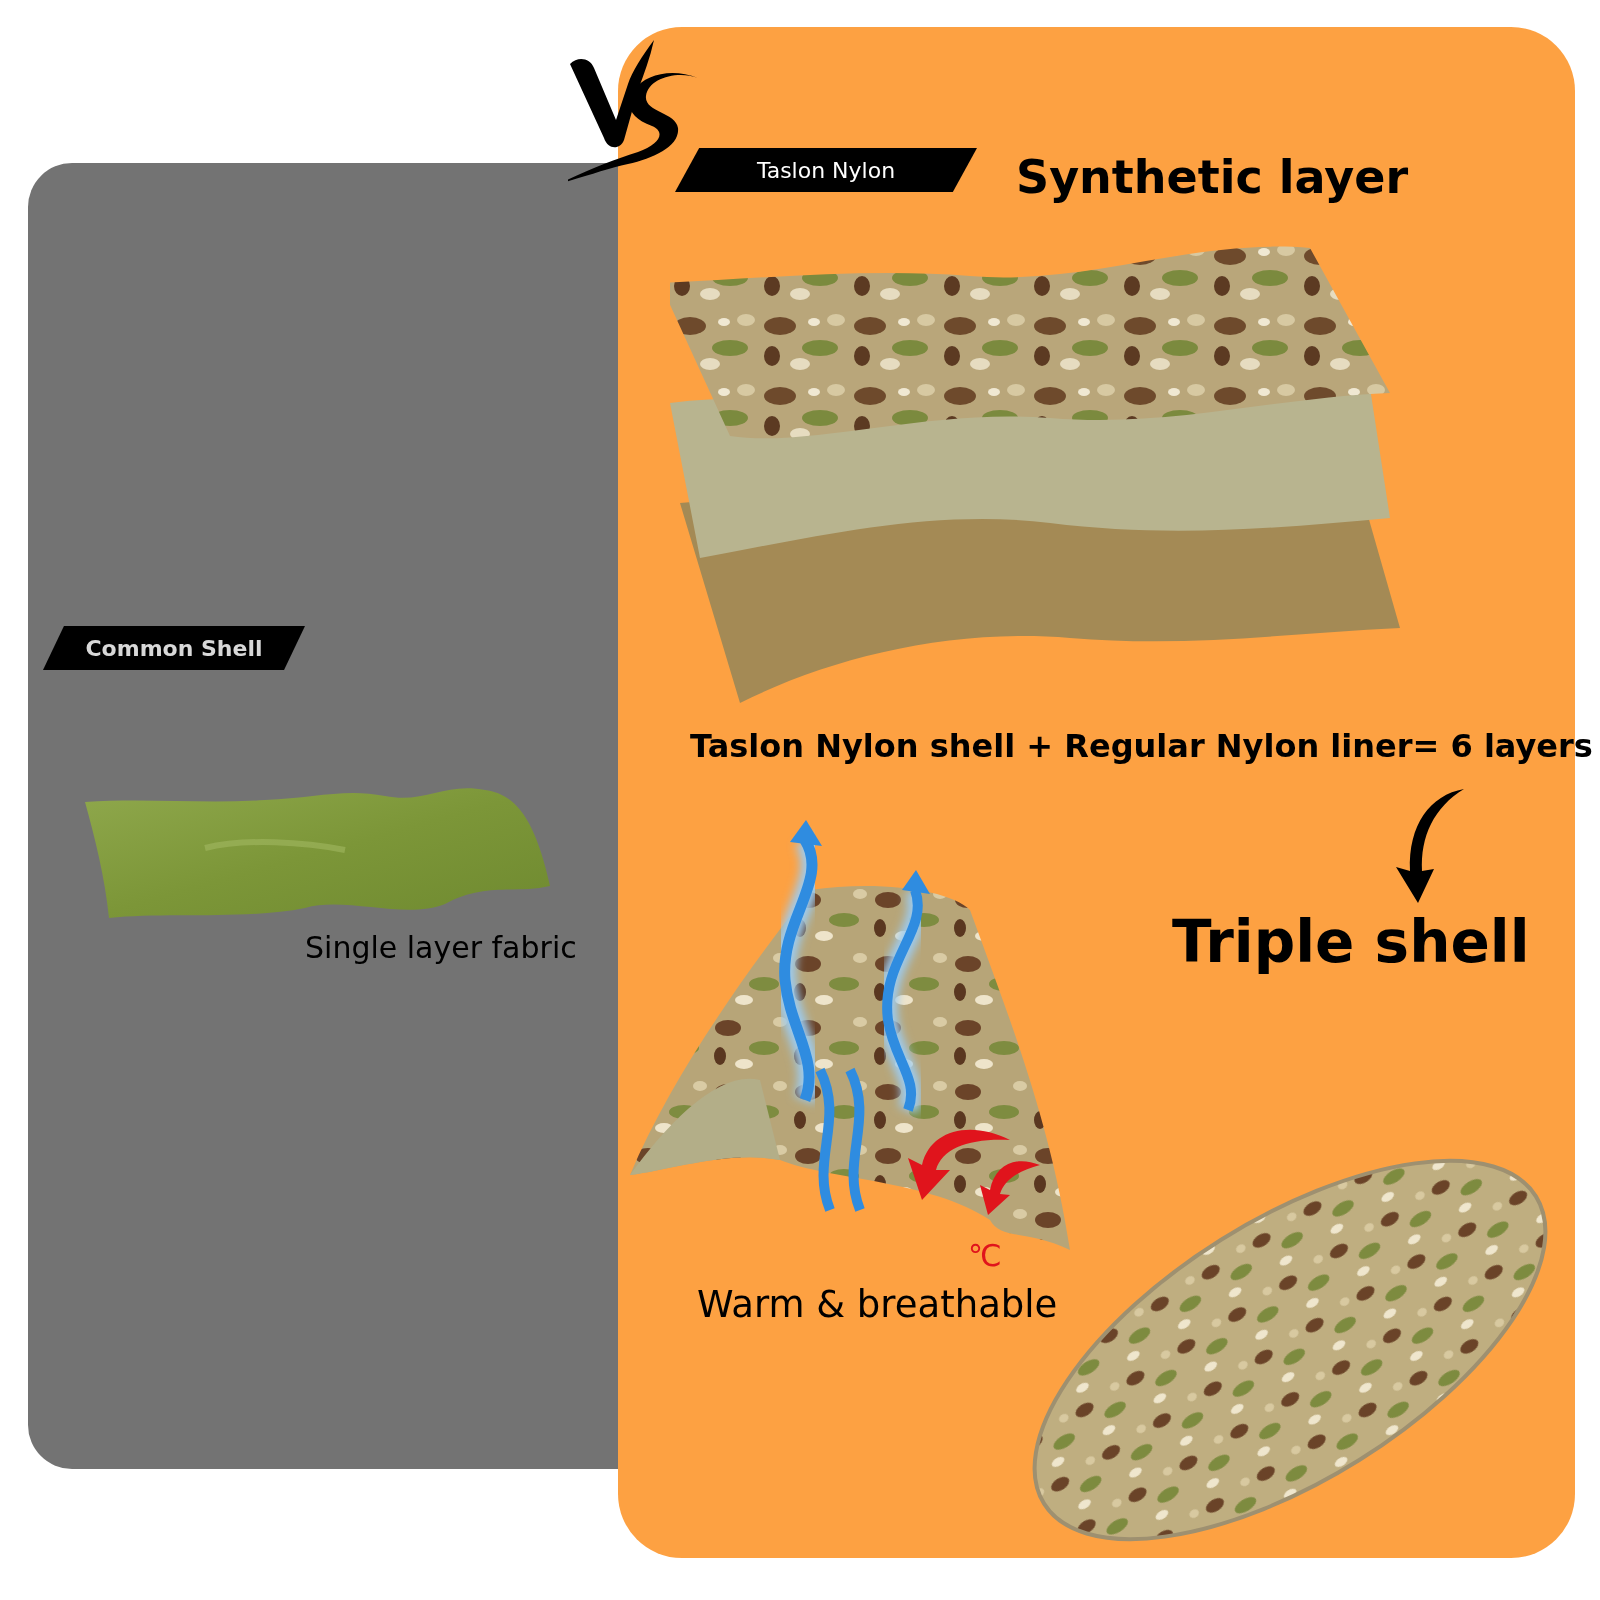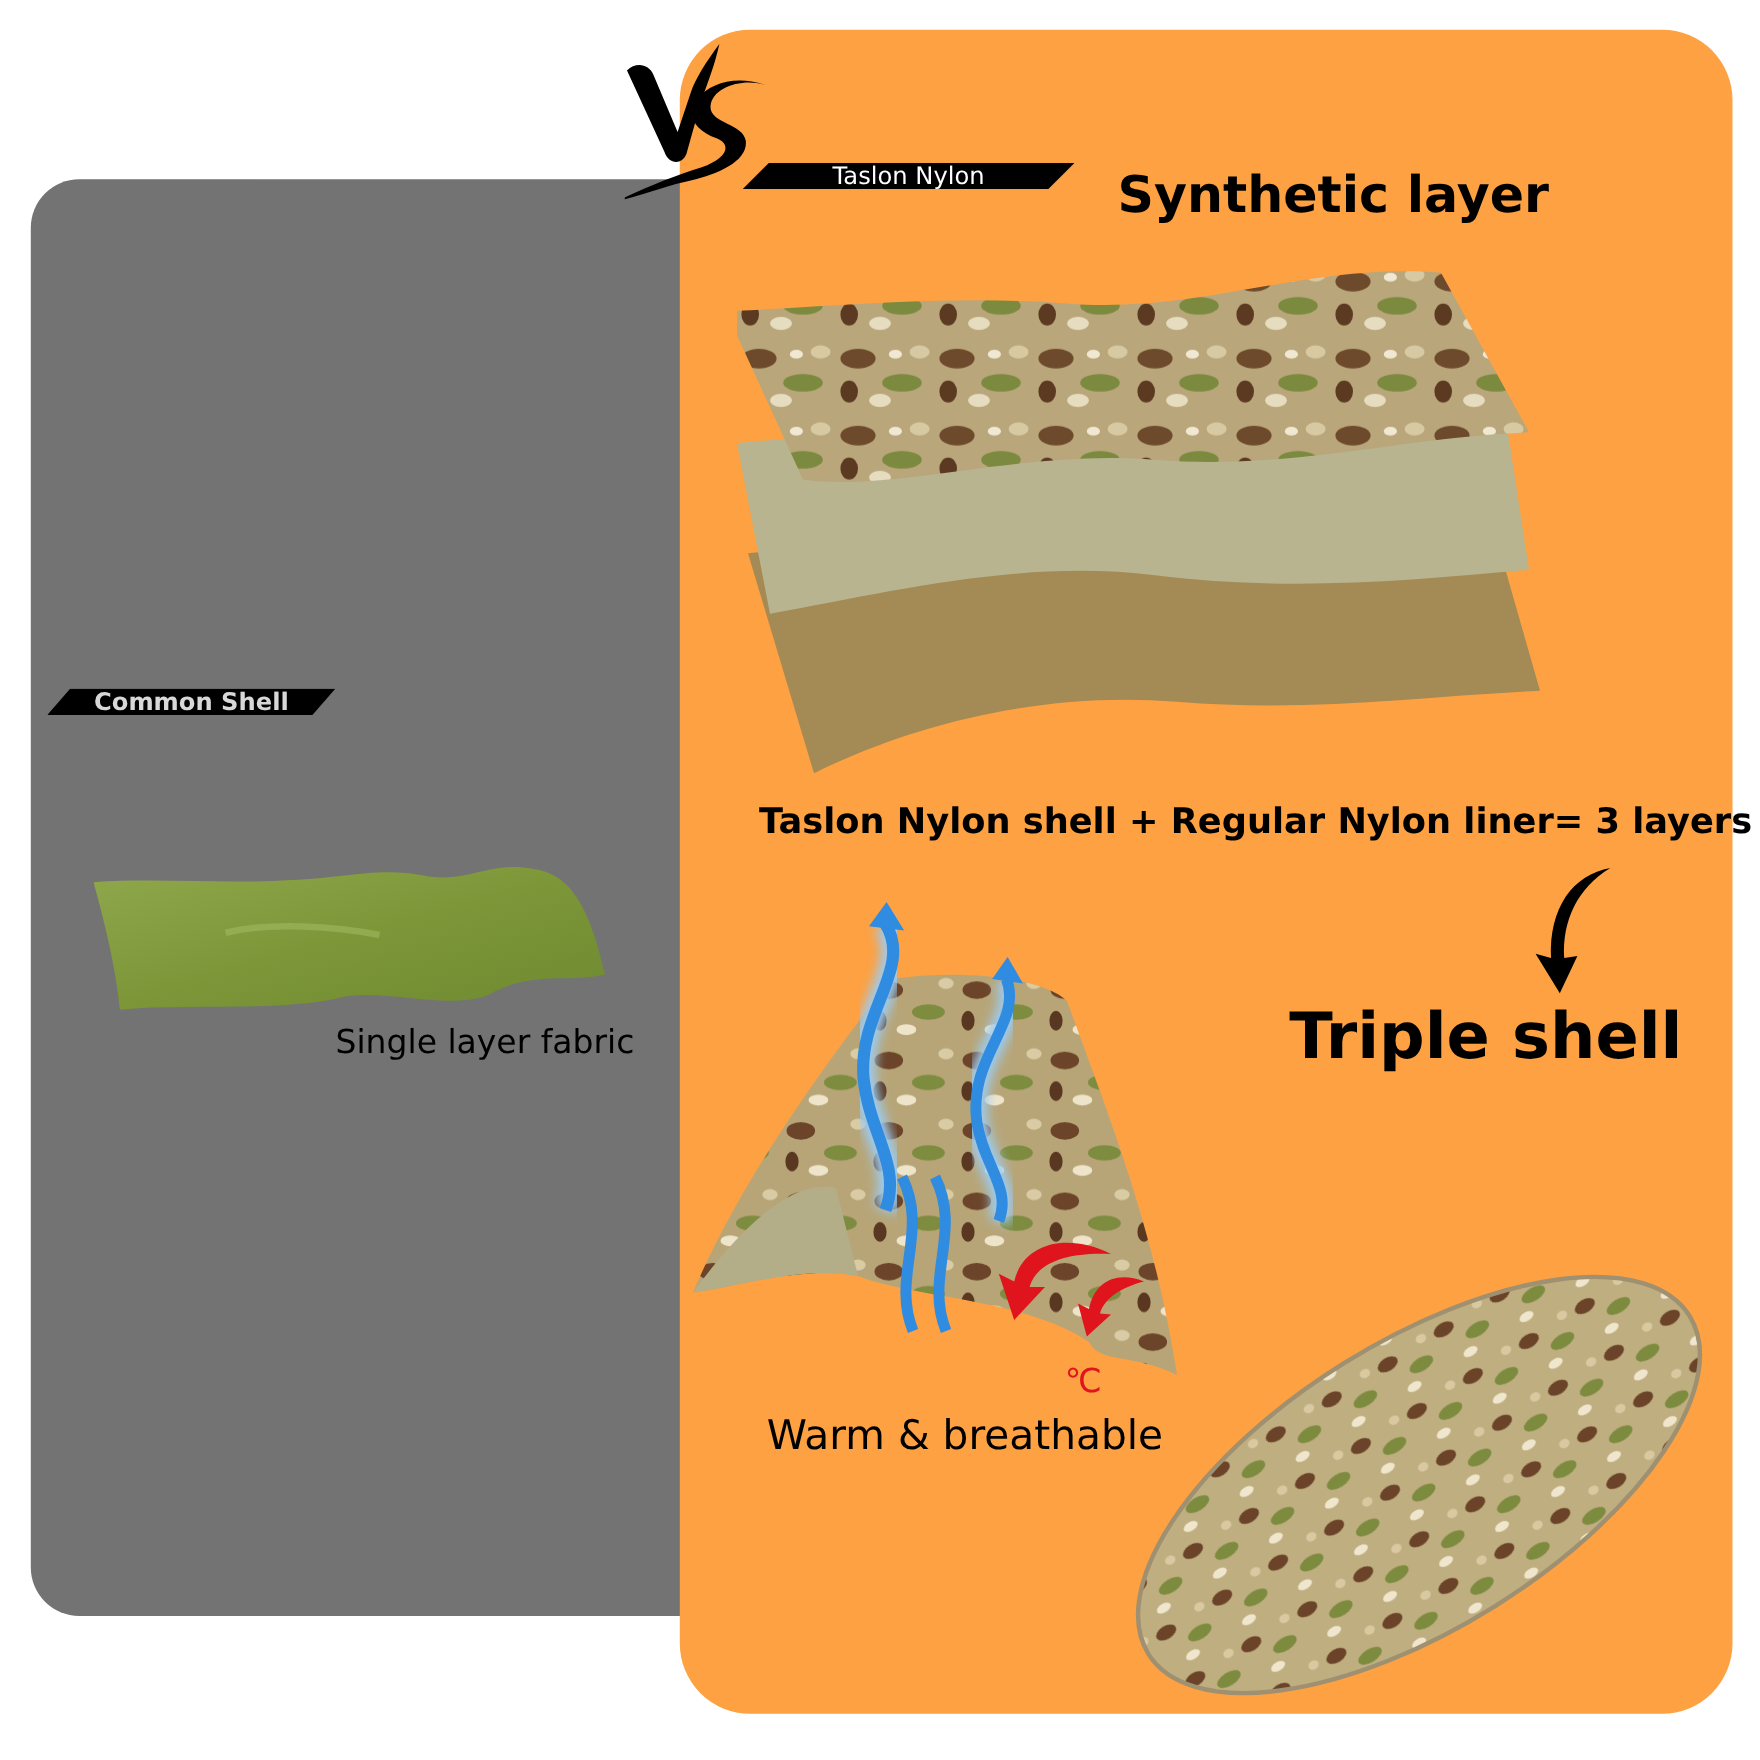--- a/index.html
+++ b/index.html
@@ -2,21 +2,21 @@
 <html><head>
 <meta charset="utf-8">
 <style>
   html, body { margin:0; padding:0; }
   body { width:1600px; height:1600px; background:#ffffff; position:relative; overflow:hidden;
          font-family:"DejaVu Sans", sans-serif; }
   .panel-grey { position:absolute; left:28px; top:163px; width:600px; height:1306px;
                 background:#737373; border-radius:44px 0 0 44px; }
   .panel-orange { position:absolute; left:618px; top:27px; width:957px; height:1531px;
                   background:#FDA142; border-radius:64px; }
-  .tag { position:absolute; height:24px; background:#000; color:#fff;
+  .tag { position:absolute; height:44px; background:#000; color:#fff;
          clip-path: polygon(8% 0, 100% 0, 92% 100%, 0 100%);
          display:flex; align-items:center; justify-content:center;
          font-family:"DejaVu Sans", sans-serif; font-size:22px; }
   .tag-common { left:43px; top:626px; width:262px; color:#d8d8d8;font-weight:bold; }
   .tag-taslon { left:675px; top:150px; width:302px; top:148px; }
   .heading { position:absolute; color:#000; font-weight:bold; font-family:"DejaVu Sans", sans-serif; }
   .vs { position:absolute; left:568px; top:34px; width:140px; height:150px; }
   svg { display:block; }
   .abs { position:absolute; }
 </style>
@@ -74,21 +74,21 @@
     </defs>
 
     <path d="M10 265 C120 255 240 280 360 260 C480 240 600 270 690 250 L730 390 C620 395 520 410 400 400 C280 390 160 420 70 465 Z" fill="#A48A55"></path>
 
     <path d="M0 165 C120 150 240 180 360 160 C480 140 600 170 700 150 L720 280 C610 290 500 300 380 285 C260 270 140 300 30 320 Z" fill="#B8B48F"></path>
 
     <path d="M-10 45 C100 40 200 30 300 38 C420 48 520 0 640 10 L720 155 C600 160 500 190 380 180 C260 170 140 210 60 198 Z" fill="url(#camo)"></path>
   </svg>
 </div>
 
-<div class="heading" style="left:690px;top:727px;font-size:32px;">Taslon Nylon shell + Regular Nylon liner= 3 layers</div>
+<div class="heading" style="left:690px;top:727px;font-size:32px;">Taslon Nylon shell + Regular Nylon liner= 6 layers</div>
 
 <div class="abs" style="left:1390px;top:785px;">
   <svg width="80" height="120" viewBox="0 0 80 120">
     <path d="M74 4 C40 10 18 40 20 86 L6 82 L28 118 L44 84 L32 86 C30 52 44 22 74 4 Z" fill="#000"></path>
   </svg>
 </div>
 
 <div class="heading" style="left:1172px;top:908px;font-size:58px;">Triple shell</div>
 
 <div class="abs" style="left:630px;top:820px;">

